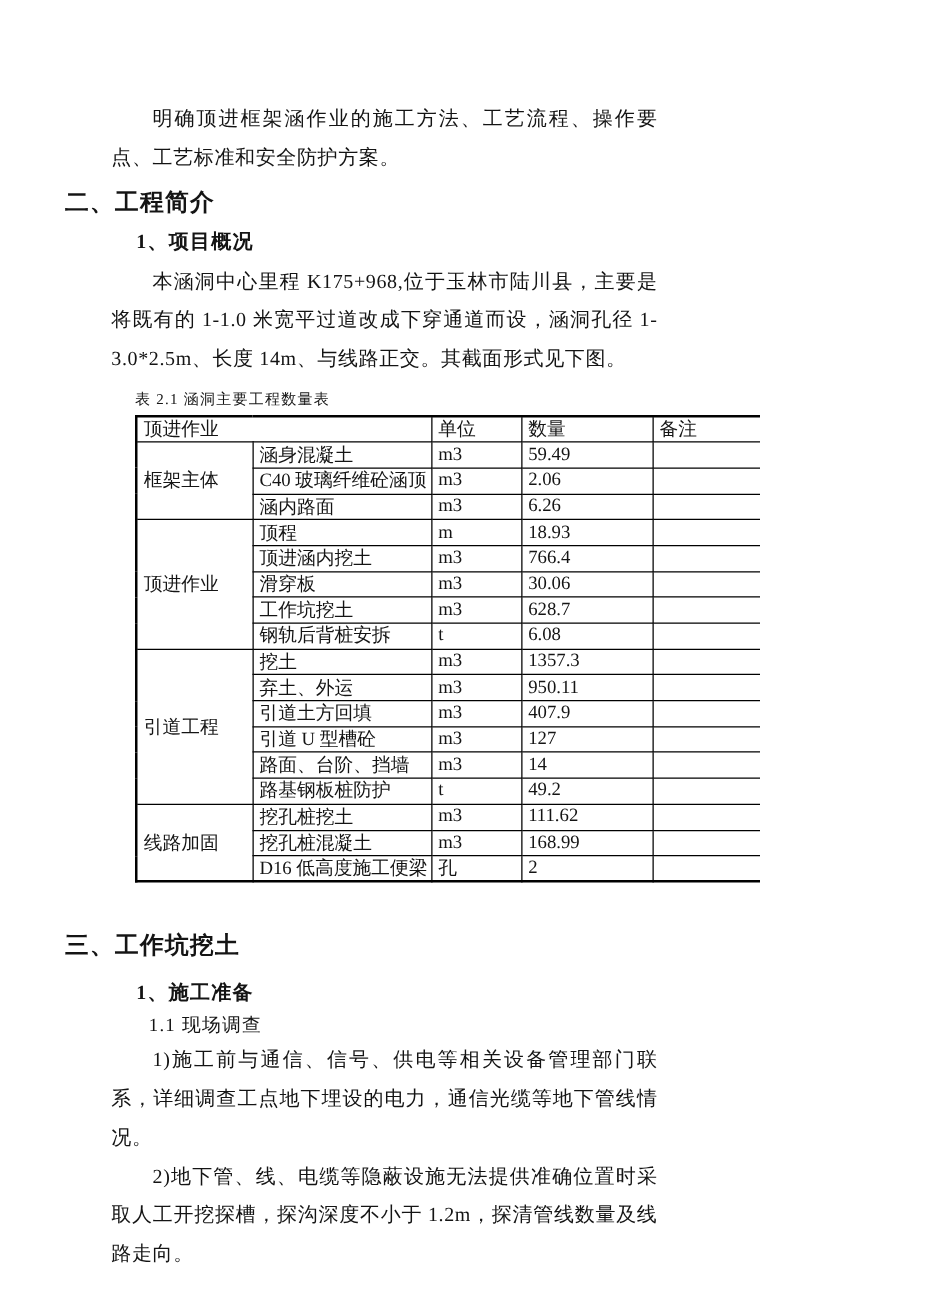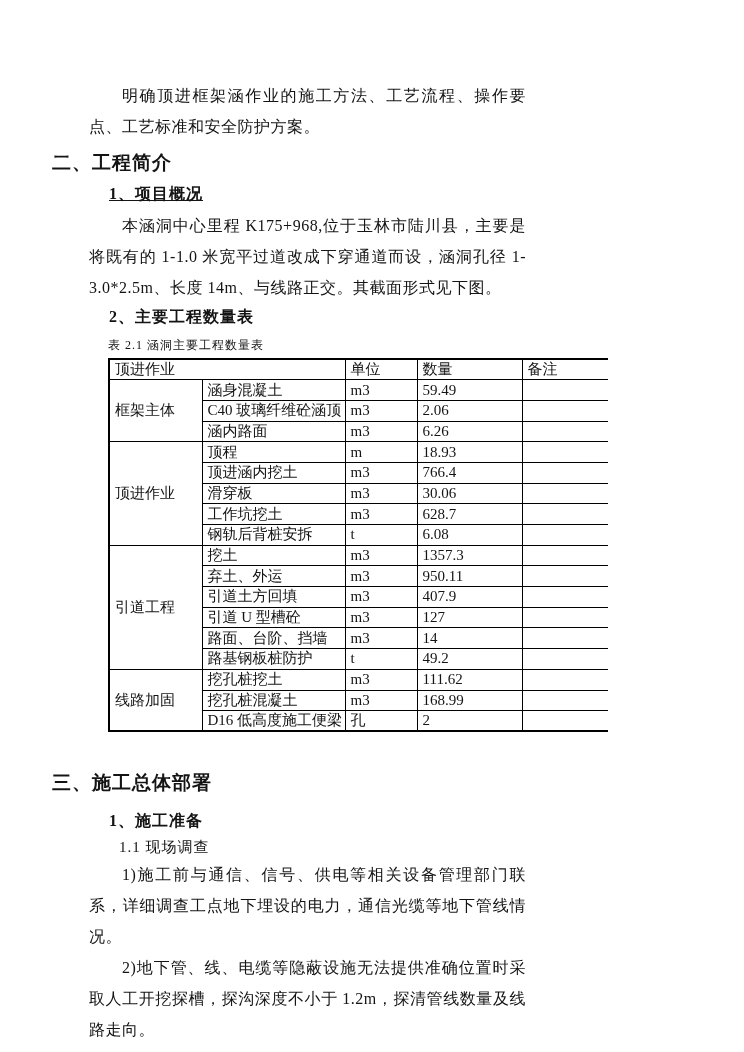--- a/index.html
+++ b/index.html
@@ -29,21 +29,21 @@
     margin-left: 52px;
     letter-spacing: 1px;
   }
   h2.sub {
     font-size: 16px; font-weight: bold;
     line-height: 24px;
     margin-left: 109px;
     letter-spacing: 1px;
   }
   #h-sec2     { margin-top: 8px;  }
-  #h-overview { margin-top: 6px; text-decoration: underline;  }
+  #h-overview { margin-top: 6px;  }
   #p-overview { margin-top: 4px;  }
   #h-qty      { margin-top: 2px;  }
   .caption {
     margin-top: 6px; margin-left: 108px;
     font-size: 12px; line-height: 20px;
     letter-spacing: 1px;
   }
   table.qty {
     margin-top: 3px; margin-left: 108px;
     width: 560px;
@@ -83,21 +83,20 @@
 <div class="page">
 
   <p class="para" id="p-intro">明确顶进框架涵作业的施工方法、工艺流程、操作要点、工艺标准和安全防护方案。</p>
 
   <h1 class="sec" id="h-sec2">二、工程简介</h1>
 
   <h2 class="sub" id="h-overview">1、项目概况</h2>
 
   <p class="para" id="p-overview">本涵洞中心里程 K175+968,位于玉林市陆川县，主要是将既有的 1-1.0 米宽平过道改成下穿通道而设，涵洞孔径 1-3.0*2.5m、长度 14m、与线路正交。其截面形式见下图。</p>
 
-  <h2 class="sub" id="h-qty">2、主要工程数量表</h2>
 
   <p class="caption">表 2.1 涵洞主要工程数量表</p>
 
   <table class="qty">
     <colgroup>
       <col class="c-group">
         <col class="c-item">
         <col class="c-unit">
         <col class="c-qty">
         <col class="c-remark">
@@ -213,21 +212,21 @@
         </tr>
         <tr>
           <td>D16 低高度施工便梁</td>
           <td>孔</td>
           <td>2</td>
           <td></td>
         </tr>
       </tbody>
   </table>
 
-  <h1 class="sec" id="h-sec3">三、施工总体部署</h1>
+  <h1 class="sec" id="h-sec3">三、工作坑挖土</h1>
 
   <h2 class="sub" id="h-prep">1、施工准备</h2>
 
   <p class="sub3">1.1 现场调查</p>
 
   <p class="para" id="p-s1">1)施工前与通信、信号、供电等相关设备管理部门联系，详细调查工点地下埋设的电力，通信光缆等地下管线情况。</p>
 
   <p class="para" id="p-s2">2)地下管、线、电缆等隐蔽设施无法提供准确位置时采取人工开挖探槽，探沟深度不小于 1.2m，探清管线数量及线路走向。</p>
 
 </div>

